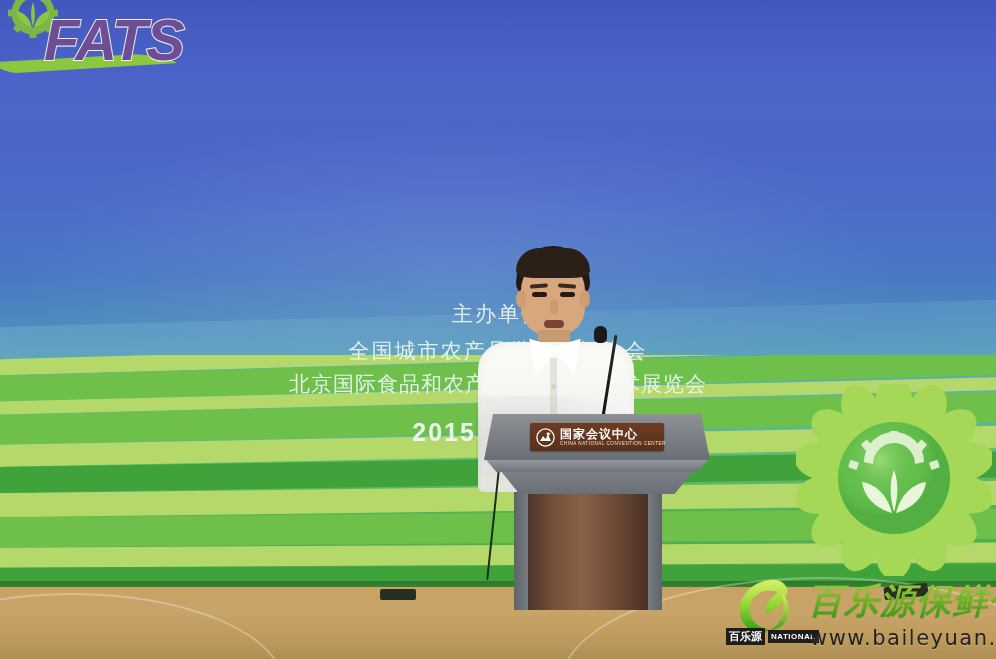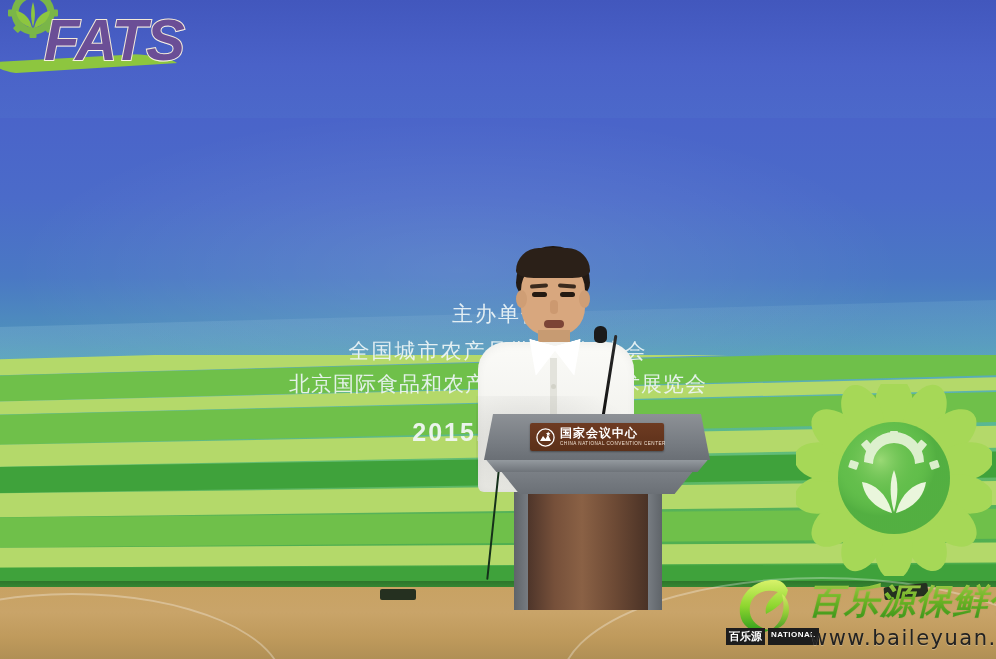--- a/index.html
+++ b/index.html
@@ -297,21 +297,21 @@
   .pod-plaque {
     position:absolute; left:46px; top:9px; width:134px; height:28px;
     background: linear-gradient(180deg,#6e3b22, #5b3019);
     border-radius:2px;
     box-shadow: 0 1px 2px rgba(0,0,0,0.35);
     display:flex; align-items:center; gap:5px; padding-left:6px;
     box-sizing:border-box;
   }
   .plaque-logo { width:19px; height:19px; flex:0 0 auto; }
   .plaque-text { display:flex; flex-direction:column; line-height:1; }
-  .plaque-cn { color:#fff; font-size:12px; font-weight:bold; letter-spacing:1px; font-family:Liberation Mono, monospace; }
+  .plaque-cn { color:#fff; font-size:12px; font-weight:bold; letter-spacing:1px; font-family:Liberation Sans, sans-serif; }
   .plaque-en { color:#f0e2d4; font-size:4.6px; letter-spacing:0.5px; margin-top:2px; white-space:nowrap; }
 
   
   .mic-stem {
     position:absolute; left:601px; top:334px;
     width:3px; height:86px;
     background: linear-gradient(180deg,#2b2b2b,#111);
     transform: rotate(9deg);
     transform-origin: bottom center;
     border-radius:2px;
@@ -340,21 +340,21 @@
     background: linear-gradient(180deg,#d9f36a 0%, #8ed62f 45%, #35a01d 100%);
     -webkit-background-clip: text;
     background-clip: text;
     color: transparent;
     text-shadow: 0 0 1px rgba(20,80,10,0.25);
     white-space: nowrap;
   }
   .wm-swirl { position:absolute; left:22px; top:2px; width:76px; height:62px; }
   .wm-badge {
     position:absolute; left:14px; top:54px;
-    display:flex; gap:3px;
+    display:flex; align-items:center; gap:3px;
   }
   .wm-badge-cn {
     background:#1d1d1d; color:#fff; font-size:11px; font-weight:bold;
     padding:1px 3px; letter-spacing:0px; font-family:"DejaVu Sans",sans-serif;
   }
   .wm-badge-en {
     background:#1d1d1d; color:#fff; font-size:8px; font-weight:bold;
     padding:2px 3px; letter-spacing:0.5px;
   }
   .wm-url {

